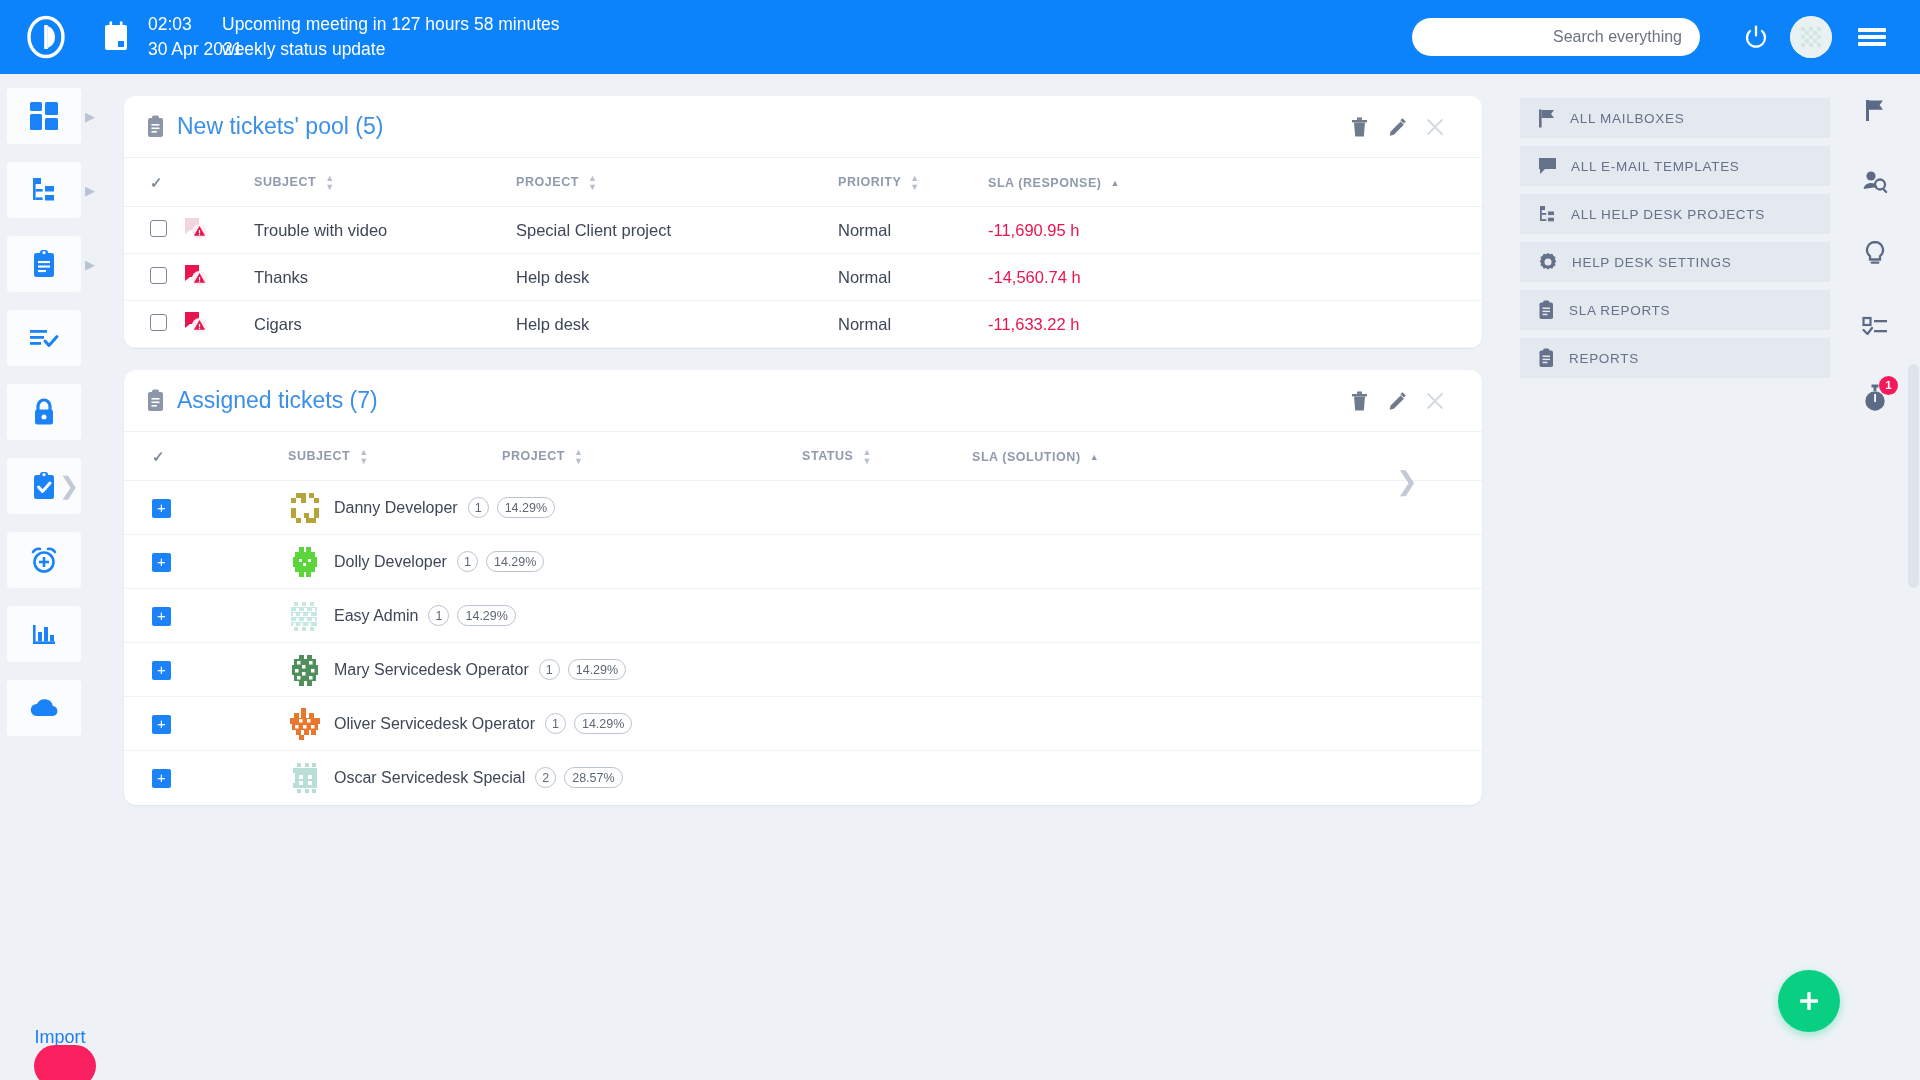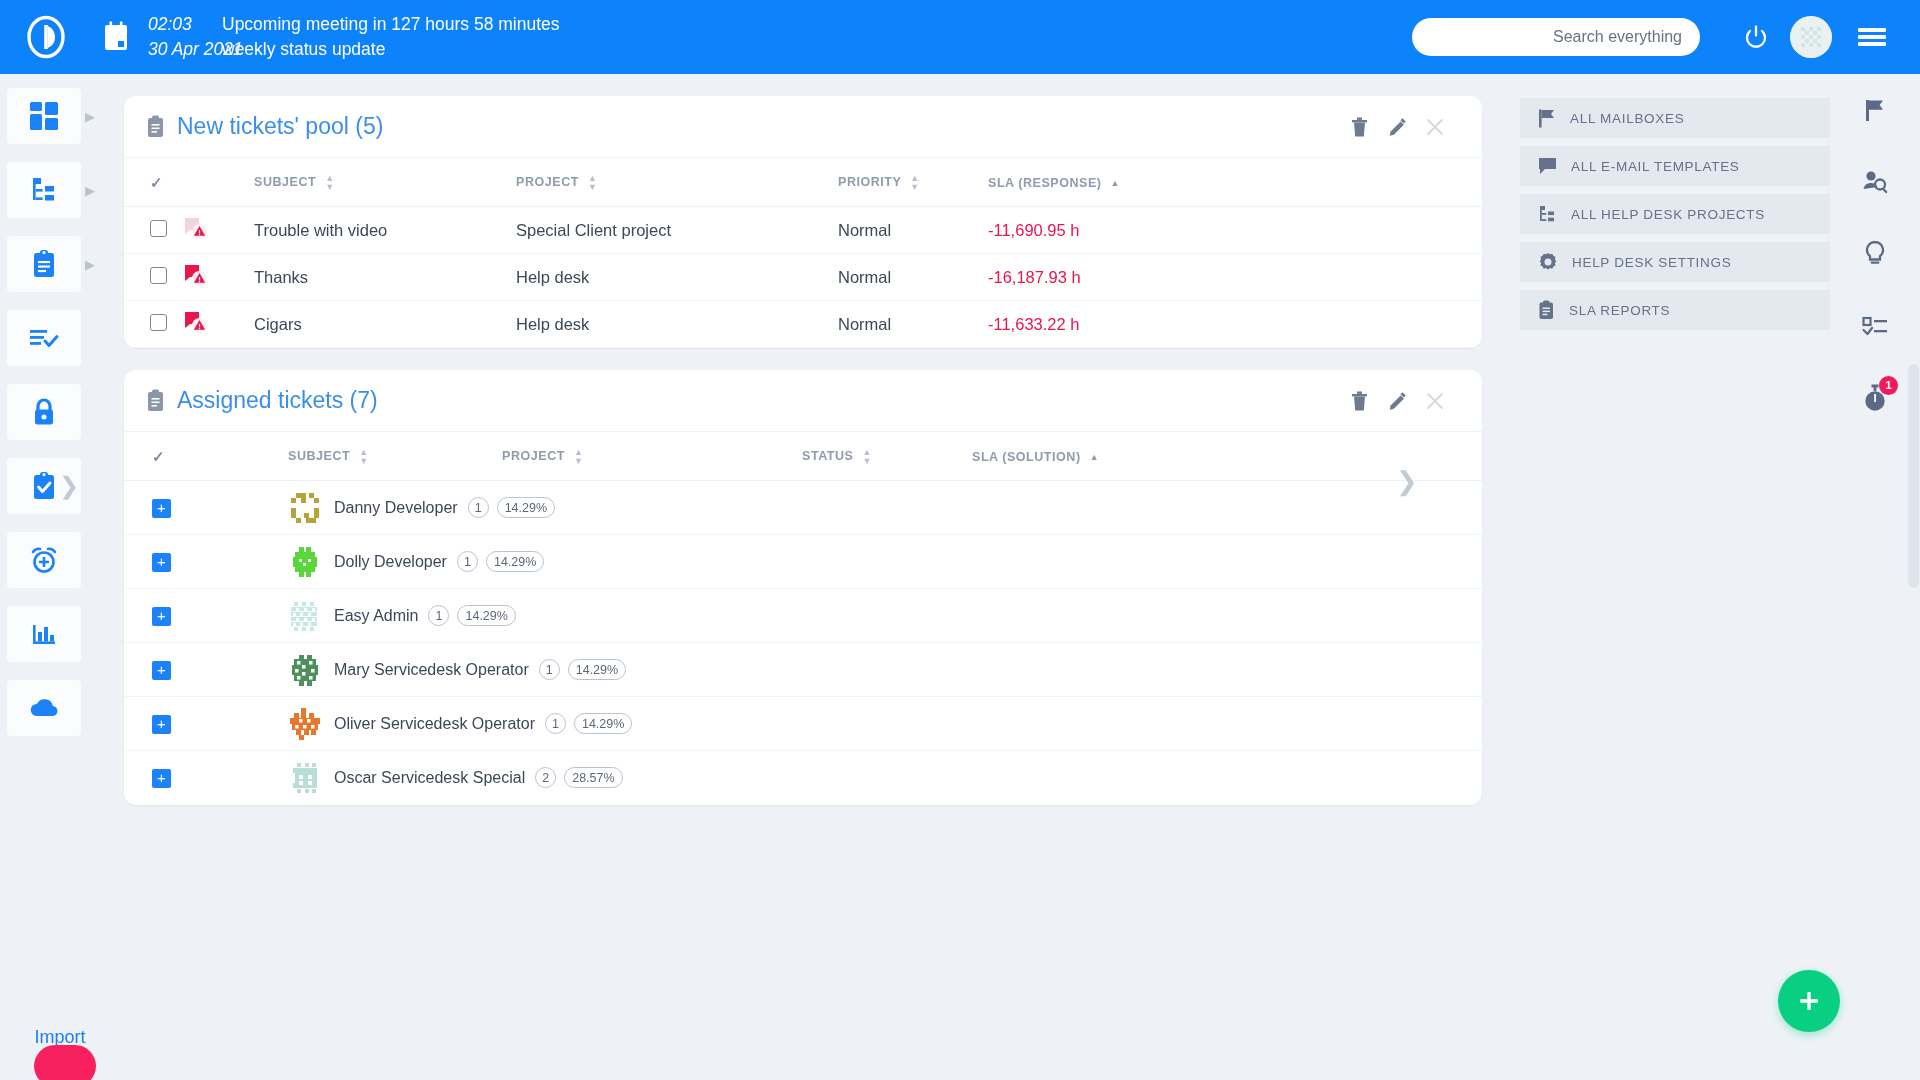--- a/index.html
+++ b/index.html
@@ -20,21 +20,21 @@
     z-index: 50;
   }
   .topbar-logo {
     width: 92px; display: flex; align-items: center; justify-content: center;
   }
   .topbar-cal { width: 48px; display:flex; align-items:center; justify-content:center; }
   .meeting-block {
     color: #fff; line-height: 1.42; margin-left: 8px;
   }
   .meeting-line { display: flex; align-items: baseline; font-size: 17.5px; white-space: nowrap;}
-  .meeting-time { width: 74px; display:inline-block; font-weight: 400; font-style: italic;}
+  .meeting-time { width: 74px; display:inline-block; font-weight: 400;}
   .meeting-text { font-weight: 400; }
   .topbar-spacer { flex: 1 1 auto; }
   .search-box {
     width: 288px; height: 38px;
     background: #fff; border-radius: 19px;
     display: flex; align-items: center;
     padding: 0 18px;
     margin-right: 34px;
   }
   .search-box input {
@@ -508,21 +508,21 @@
               <path d="M3 3 h14 v12 h-9 l-5 4 z" fill="#e8154e"></path>
               <circle cx="17.5" cy="16.5" r="7.5" fill="#fceff3"></circle>
               <path d="M17.5 11 l5.6 9.7 h-11.2 z" fill="#e8154e"></path>
               <rect x="16.9" y="15" width="1.2" height="3.4" fill="#fff"></rect>
               <rect x="16.9" y="19" width="1.2" height="1.2" fill="#fff"></rect>
             </svg>
           </td>
           <td class="c-subj">Thanks</td>
           <td class="c-proj">Help desk</td>
           <td class="c-prio">Normal</td>
-          <td class="sla-neg">-16,187.93 h</td>
+          <td class="sla-neg">-14,560.74 h</td>
         </tr>
 
         <tr>
           <td class="c-check">
             <span class="cb"></span>
           </td>
           <td class="c-icon">
             <svg width="26" height="26" viewBox="0 0 26 26">
               <path d="M3 3 h14 v12 h-9 l-5 4 z" fill="#e8154e"></path>
               <circle cx="17.5" cy="16.5" r="7.5" fill="#fceff3"></circle>
@@ -848,20 +848,30 @@
     <svg width="17" height="20" viewBox="0 0 17 20">
       <rect x="1.5" y="2.5" width="13.5" height="16.5" rx="1.8" fill="#66718a"></rect>
       <rect x="5" y="0.5" width="6.5" height="4" rx="1.8" fill="#66718a"></rect>
       <rect x="4.5" y="7.5" width="7.5" height="1.5" fill="#e3e9ef"></rect>
       <rect x="4.5" y="10.6" width="7.5" height="1.5" fill="#e3e9ef"></rect>
       <rect x="4.5" y="13.7" width="5" height="1.5" fill="#e3e9ef"></rect>
     </svg>
     <span class="rp-label">SLA REPORTS</span>
   </div>
 
+  <div class="rp-item">
+    <svg width="17" height="20" viewBox="0 0 17 20">
+      <rect x="1.5" y="2.5" width="13.5" height="16.5" rx="1.8" fill="#66718a"></rect>
+      <rect x="5" y="0.5" width="6.5" height="4" rx="1.8" fill="#66718a"></rect>
+      <rect x="4.5" y="7.5" width="7.5" height="1.5" fill="#e3e9ef"></rect>
+      <rect x="4.5" y="10.6" width="7.5" height="1.5" fill="#e3e9ef"></rect>
+      <rect x="4.5" y="13.7" width="5" height="1.5" fill="#e3e9ef"></rect>
+    </svg>
+    <span class="rp-label">REPORTS</span>
+  </div>
 </div>
 
 <div class="right-rail">
 
   <div class="rr-item">
     <svg width="22" height="23" viewBox="0 0 22 23">
       <rect x="2" y="1" width="3" height="21" fill="#5d6a85"></rect>
       <path d="M5 1.5 h14 l-3.4 4.6 l3.4 4.6 h-14 z" fill="#5d6a85"></path>
     </svg>
   </div>

